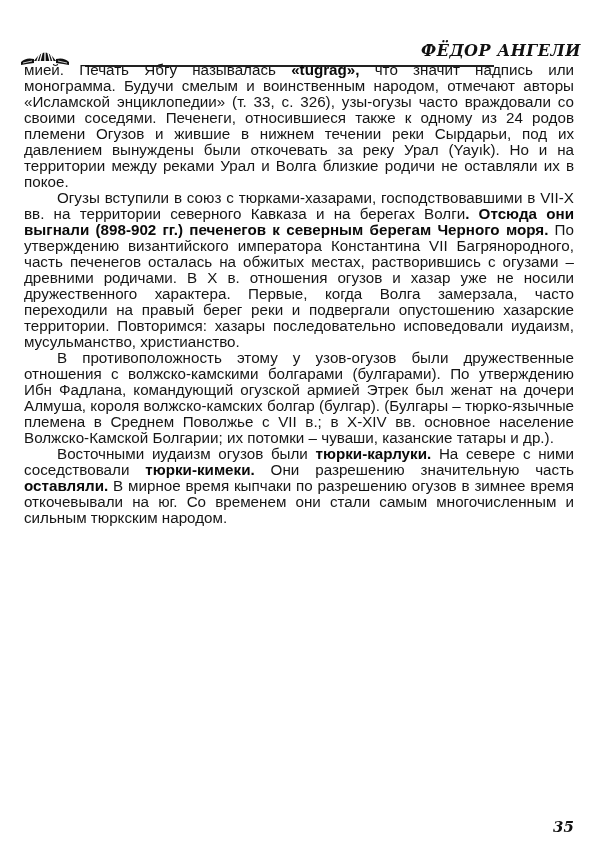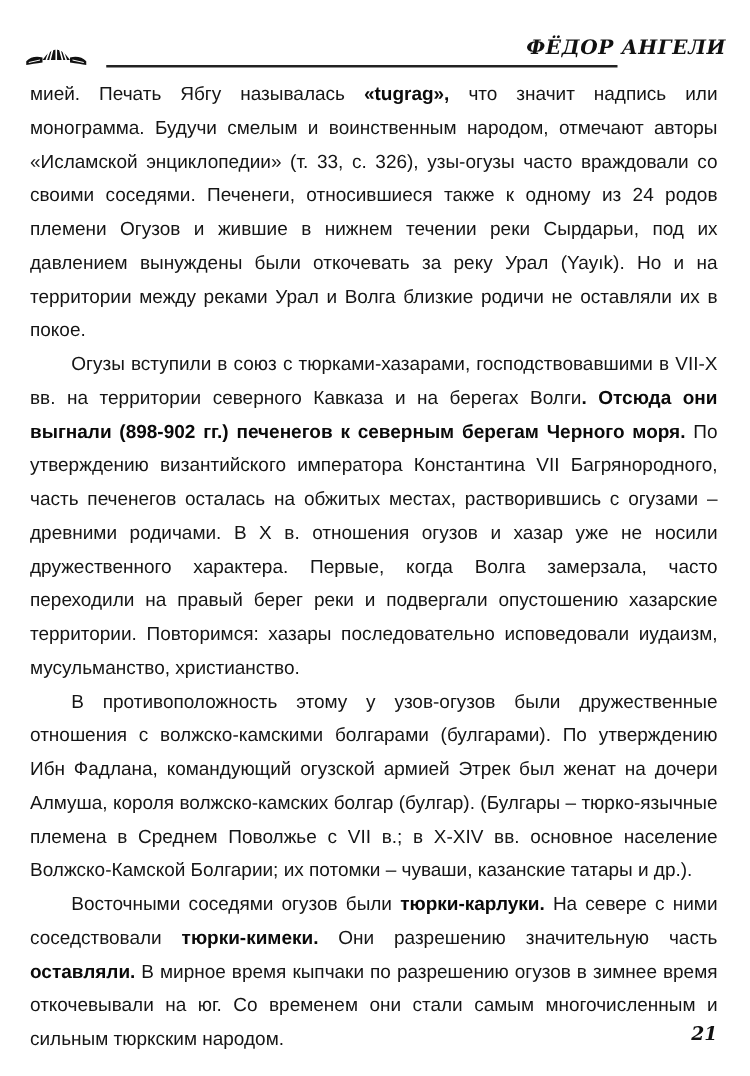--- a/index.html
+++ b/index.html
@@ -1,23 +1,23 @@
 <!DOCTYPE html>
 <html><head>
   <meta charset="utf-8">
   <style>
     html, body { margin: 0; padding: 0; background: #ffffff; }
     body { width: 600px; height: 861px; position: relative; overflow: hidden; color: #111; }
-    .header { position: absolute; left: 0; top: 4px; width: 588px; height: 58px; }
+    .header { position: absolute; left: 0; top: 17px; width: 588px; height: 58px; }
     .ornament { position: absolute; left: 20px; top: 27px; width: 50px; height: 22px; }
     .running-head { position: absolute; right: 104px; top: 24px; font-family: "DejaVu Serif", serif; font-weight: bold; font-style: italic; font-size: 16px; letter-spacing: 0.5px; color: #111; }
     .running-head { right: auto; left: 421px; }
     .rule { position: absolute; left: 85px; top: 48px; width: 410px; height: 2px; background: #222; }
     .rule { width: 409px; }
-    .body-text { position: absolute; left: 24px; top: 62px; width: 550px; font-family: "Liberation Sans", sans-serif; font-size: 15.2px; line-height: 27px; text-align: justify; color: #151515; }
+    .body-text { position: absolute; left: 24px; top: 62px; width: 550px; font-family: "Liberation Sans", sans-serif; font-size: 15.2px; line-height: 16px; text-align: justify; color: #151515; }
     .body-text p { margin: 0; }
     .body-text p.indent { text-indent: 33px; }
     b { font-weight: bold; color: #0a0a0a; }
     .page-number { position: absolute; left: 553px; top: 818px; font-family: "DejaVu Serif", serif; font-style: italic; font-weight: bold; font-size: 15px; color: #111; }
   </style>
 </head>
 <body>
 
 <div class="header">
   <svg class="ornament" viewBox="0 0 50 22" xmlns="http://www.w3.org/2000/svg">
@@ -35,17 +35,17 @@
   <p>
     <span>мией. Печать Ябгу называлась </span><b>«tugrag»,</b><span> что значит надпись или монограмма. Будучи смелым и воинственным народом, отмечают авторы «Исламской энциклопедии» (т. 33, с. 326), узы-огузы часто враждовали со своими соседями. Печенеги, относившиеся также к одному из 24 родов племени Огузов и жившие в нижнем течении реки Сырдарьи, под их давлением вынуждены были откочевать за реку Урал (Yayık). Но и на территории между реками Урал и Волга близкие родичи не оставляли их в покое.</span>
   </p>
   <p class="indent">
     <span>Огузы вступили в союз  с тюрками-хазарами, господствовавшими в VII-X вв. на территории северного Кавказа и на берегах Волги</span><b>. Отсюда они выгнали (898-902 гг.) печенегов  к северным берегам Черного моря.</b><span> По утверждению византийского императора Константина VII Багрянородного, часть печенегов осталась на обжитых местах, растворившись  с огузами – древними родичами. В X в. отношения огузов и хазар уже не носили дружественного характера. Первые, когда Волга замерзала, часто переходили на правый берег реки и подвергали опустошению хазарские территории. Повторимся: хазары последовательно исповедовали иудаизм, мусульманство, христианство.</span>
   </p>
   <p class="indent">
     <span>В противоположность этому у узов-огузов были дружественные отношения с волжско-камскими болгарами (булгарами). По утверждению Ибн Фадлана, командующий огузской армией Этрек был женат на дочери Алмуша, короля волжско-камских болгар (булгар). (Булгары – тюрко-язычные племена в Среднем Поволжье с VII в.; в X-XIV вв. основное население Волжско-Камской Болгарии; их потомки – чуваши, казанские татары и др.).</span>
   </p>
   <p class="indent">
-    <span>Восточными соседями огузов были </span><b>тюрки-карлуки.</b><span> На севере с ними соседствовали </span><b>тюрки-кимеки.</b><span> Они разрешению значительную часть </span><b>оставляли.</b><span> В мирное время кыпчаки по разрешению огузов в зимнее время откочевывали на юг. Со временем они стали самым многочисленным и сильным тюркским народом.</span>
+    <span>Восточными иудаизм огузов были </span><b>тюрки-карлуки.</b><span> На севере с ними соседствовали </span><b>тюрки-кимеки.</b><span> Они разрешению значительную часть </span><b>оставляли.</b><span> В мирное время кыпчаки по разрешению огузов в зимнее время откочевывали на юг. Со временем они стали самым многочисленным и сильным тюркским народом.</span>
   </p>
 </div>
 
-<div class="page-number">21</div>
+<div class="page-number">35</div>
 
 </body></html>

